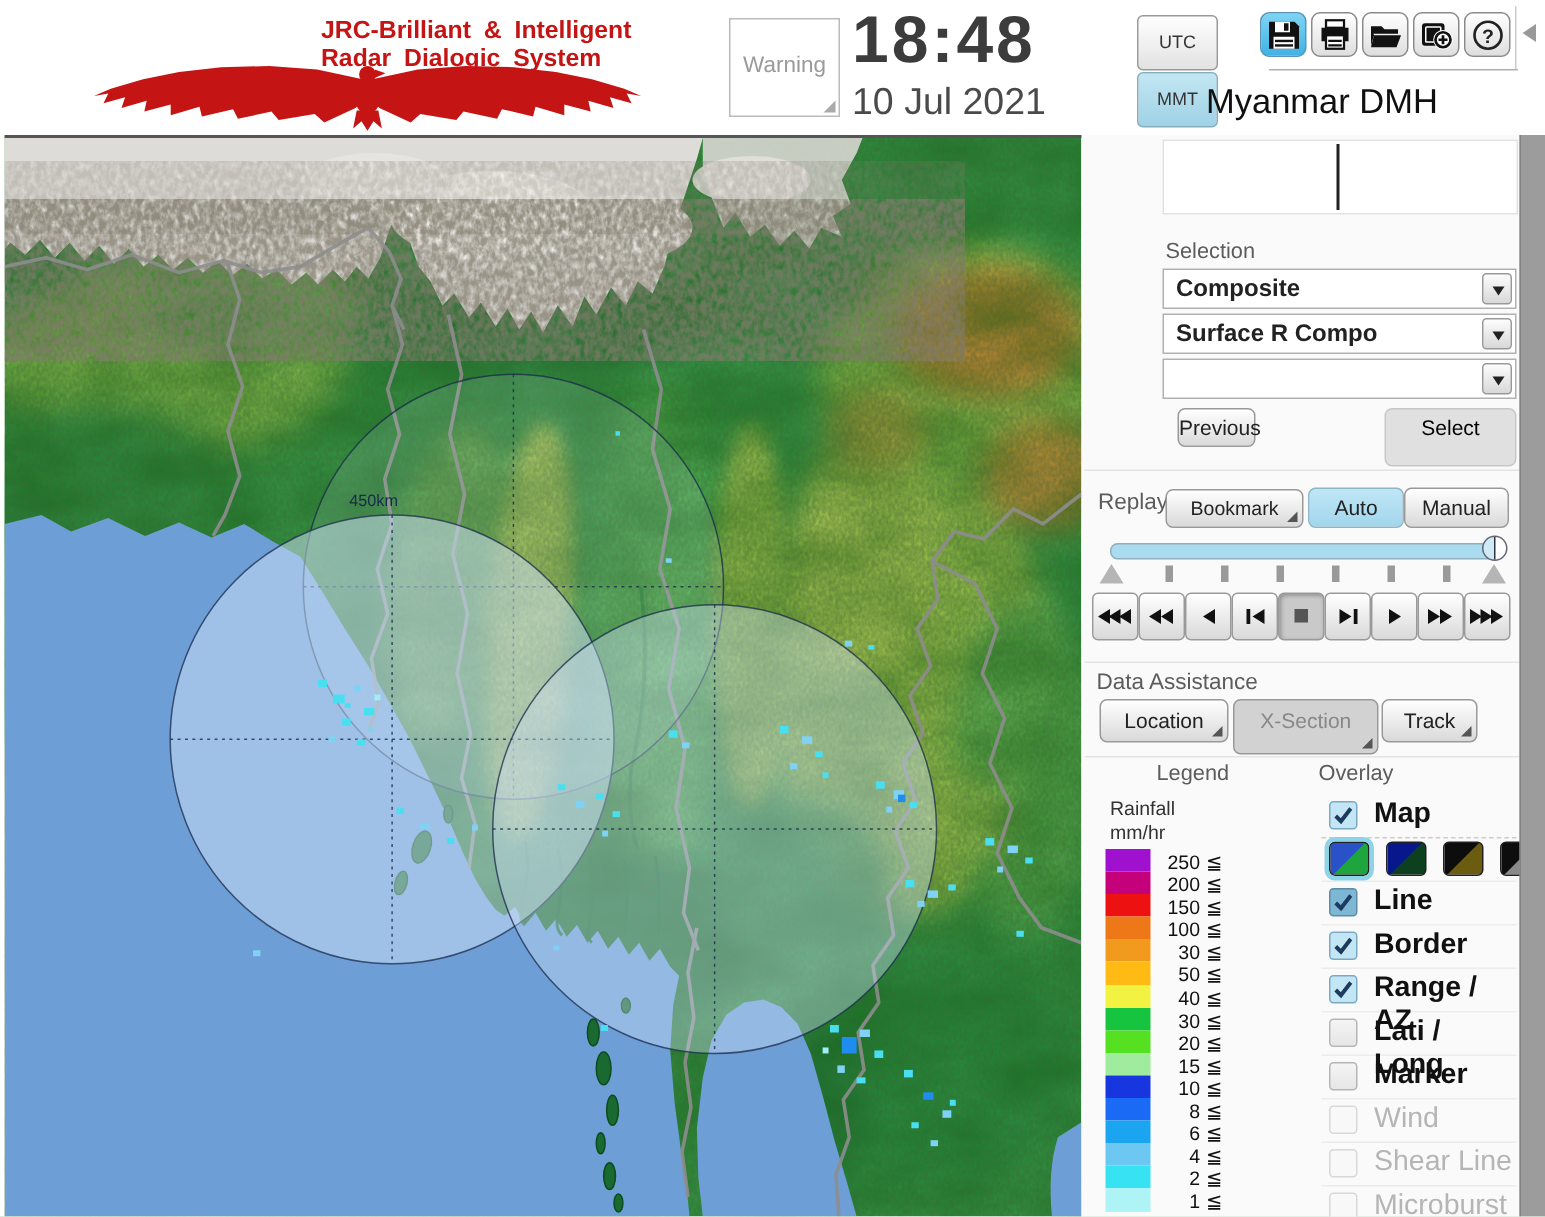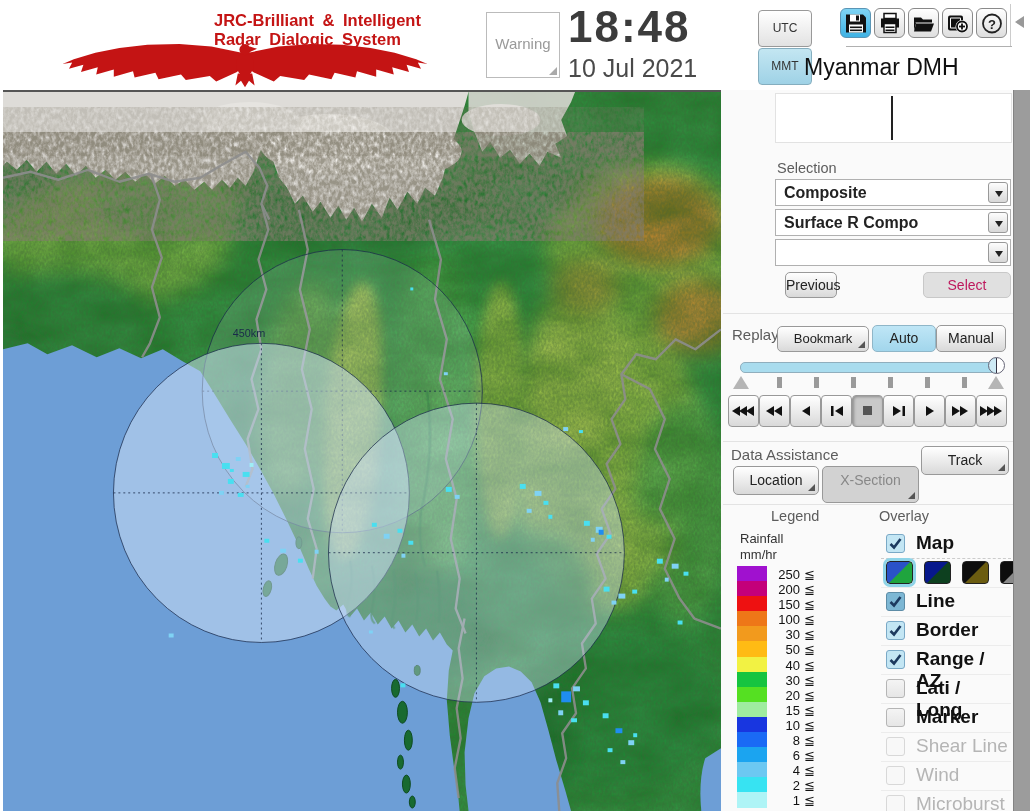--- a/index.html
+++ b/index.html
@@ -51,21 +51,21 @@
 
   .sec-label { color:#5c5c5c; font-size:14.5px; }
   #selection-label { left:56px; top:70px; }
   .combo { left:54px; width:236px; height:27px; background:#fff; border:1px solid #b0b0b0; }
   .combo .val { position:absolute; left:8px; top:4px; font-size:16px; font-weight:bold; color:#222; }
   .combo .arrowbtn { position:absolute; right:2px; top:2px; width:20px; height:21px; background:linear-gradient(#fdfdfd,#d8d8d8); border:1px solid #999; border-radius:3px; }
   .combo .arrowbtn::after { content:""; position:absolute; left:6px; top:8px; border-left:4px solid transparent; border-right:4px solid transparent; border-top:6px solid #222; }
   #combo1 { top:89px; } #combo2 { top:119px; } #combo3 { top:149px; }
   .pbtn { border:1px solid #999; border-radius:5px; background:linear-gradient(#ffffff,#d9d9d9); font-size:14px; color:#222; text-align:center; }
   #btn-previous { left:64px; top:182px; width:52px; height:26px; line-height:24px; }
-  #btn-select { left:202px; top:182px; width:88px; height:26px; line-height:24px; background:#e0e0e0; color:#be185d; border-color:#c8c8c8; }
+  #btn-select { left:202px; top:182px; width:88px; height:39px; line-height:24px; background:#e0e0e0; color:#000000; border-color:#c8c8c8; }
   .sep { left:2px; width:290px; height:1px; background:#e3e3e3; }
   #sep1 { top:223px; } #sep2 { top:351px; } #sep3 { top:414px; }
 
   #replay-label { left:11px; top:236px; font-size:15px; }
   .corner::after { content:""; position:absolute; right:3px; bottom:3px; border-left:7px solid transparent; border-bottom:7px solid #555; }
   #btn-bookmark { left:56px; top:236px; width:92px; height:26px; line-height:24px; font-size:13px; }
   #btn-auto { left:151px; top:235px; width:64px; height:27px; line-height:25px; background:linear-gradient(#bfe6f6,#a2d6ec); border-color:#8fb6c8; }
   #btn-manual { left:215px; top:235px; width:70px; height:27px; line-height:25px; }
   #replay-track { left:19px; top:272px; width:262px; height:11px; background:#a9dcee; border:1px solid #90aebd; border-radius:5px; }
   #replay-handle { left:267px; top:267px; width:17px; height:17px; border-radius:50%; border:1px solid #667; background:linear-gradient(90deg,#cdeaf5 49%,#fff 51%); }
@@ -74,21 +74,21 @@
   #tick-tri-l { left:12px; } #tick-tri-r { left:267px; }
   .tickrect { top:287px; width:5px; height:11px; background:#9a9a9a; }
   #playback { left:7px; top:305px; height:32px; }
   .pbbtn { position:absolute; top:0; width:31px; height:32px; border:1px solid #999; border-radius:4px; background:linear-gradient(#ffffff,#d9d9d9); }
   .pbbtn.pressed { background:#c9c9c9; box-shadow:inset 1px 1px 3px rgba(0,0,0,.3); }
   .pbbtn svg { position:absolute; left:50%; top:50%; transform:translate(-50%,-50%); }
 
   #da-label { left:10px; top:356px; font-size:15px; }
   #btn-location { left:12px; top:376px; width:86px; height:29px; line-height:27px; }
   #btn-xsection { left:101px; top:376px; width:97px; height:37px; line-height:27px; background:#d2d2d2; color:#888; }
-  #btn-track { left:200px; top:356px; width:88px; height:29px; line-height:27px; }
+  #btn-track { left:200px; top:376px; width:64px; height:29px; line-height:27px; }
 
   #legend-label { left:12px; top:418px;margin-left:38px; }
   #overlay-label { left:158px; top:418px; }
   #legend-sub1 { left:19px; top:441px; font-size:13px; color:#333; }
   #legend-sub2 { left:19px; top:457px; font-size:13px; color:#333; }
   #legend-list { left:16px; top:476px; width:120px; }
   .leg-row { position:relative; height:15.1px; }
   .leg-sw { position:absolute; left:0; top:0; width:30px; height:15.1px; }
   .leg-val { position:absolute; left:33px; top:1px; width:30px; text-align:right; font-size:13px; color:#111; }
   .leg-le { position:absolute; left:67px; top:1px; font-size:13px; color:#111; }
@@ -600,25 +600,25 @@
         <div class="ov-row">
           <div class="ov-cb unchecked"></div>
           <div class="ov-lab">Lati / Long</div>
         </div>
         <div class="ov-row">
           <div class="ov-cb unchecked"></div>
           <div class="ov-lab">Marker</div>
         </div>
         <div class="ov-row">
           <div class="ov-cb disabled"></div>
+          <div class="ov-lab dis">Wind</div>
+        </div>
+        <div class="ov-row">
+          <div class="ov-cb disabled"></div>
           <div class="ov-lab dis">Shear Line</div>
-        </div>
-        <div class="ov-row">
-          <div class="ov-cb disabled"></div>
-          <div class="ov-lab dis">Wind</div>
         </div>
         <div class="ov-row">
           <div class="ov-cb disabled"></div>
           <div class="ov-lab dis">Microburst</div>
         </div>
       </div>
   </div>
   <div id="gray-strip" class="abs"></div>
 </div>
 

